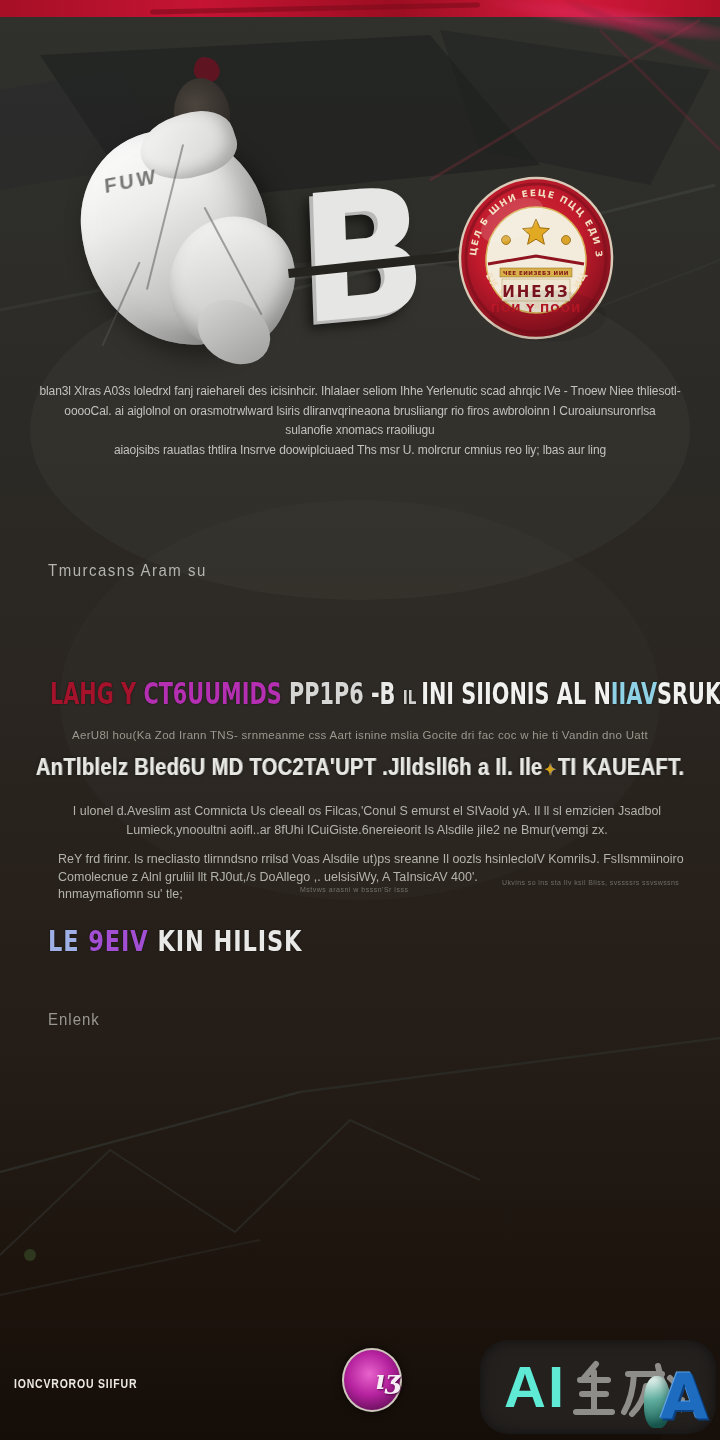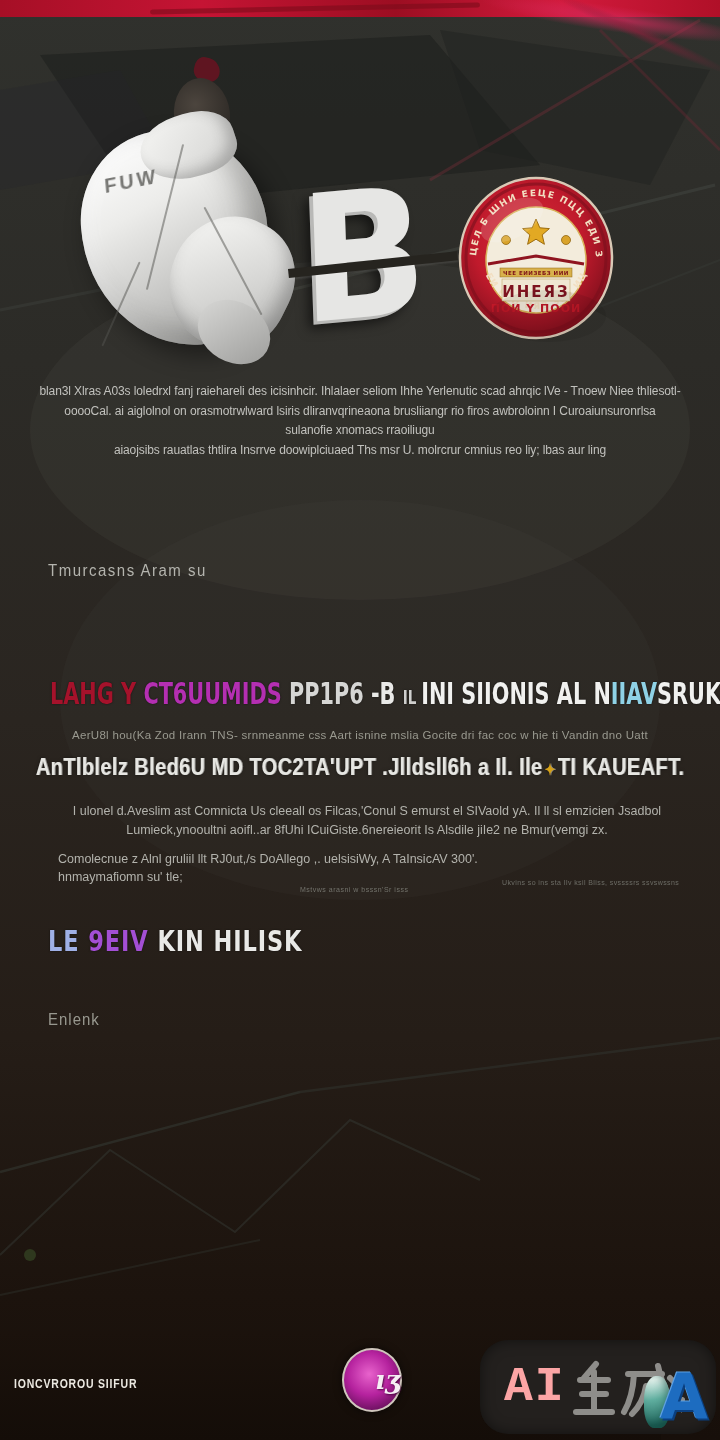--- a/index.html
+++ b/index.html
@@ -89,21 +89,21 @@
     letter-spacing:.8px;transform:scaleY(1.15);transform-origin:left top;filter:blur(.35px);}
   .footer-logo{position:absolute;left:342px;top:16px;width:56px;height:60px;border-radius:50%;
     background:radial-gradient(circle at 45% 40%,#e863cc 0%,#b5229e 45%,#6d1160 78%,#2d0a28 100%);
     border:2px solid #cfc6bd;box-shadow:0 0 8px rgba(0,0,0,.6);
     display:flex;align-items:center;justify-content:flex-end;}
   .footer-logo span{font-family:"DejaVu Serif",serif;font-style:italic;font-weight:bold;font-size:26px;
     color:#f6eef4;text-shadow:1px 1px 2px rgba(60,0,50,.8);filter:blur(.3px);}
   .wm-pill{position:absolute;left:480px;top:8px;width:236px;height:94px;border-radius:28px;
     background:#23201e;box-shadow:inset 0 0 14px rgba(0,0,0,.5);
     display:flex;align-items:center;padding-left:24px;box-sizing:border-box;}
-  .wm-ai{font-size:48px;font-weight:bold;color:#fca5a5;letter-spacing:2px;line-height:94px;font-family:Liberation Mono, monospace;}
+  .wm-ai{font-size:58px;font-weight:bold;color:#5eead4;letter-spacing:2px;line-height:94px;}
   .wm-cjk{margin-left:4px;margin-top:4px;}
   .wm-badge{position:absolute;left:644px;top:1368px;width:76px;height:66px;z-index:6;}
   .wm-teal{position:absolute;left:0;top:8px;width:26px;height:52px;border-radius:45% 45% 40% 40%;
     background:linear-gradient(170deg,#dff0ea 10%,#5fae9f 45%,#20655c 90%);
     box-shadow:inset -4px -4px 8px rgba(10,60,50,.5);}
   .wm-a{position:absolute;left:16px;top:-8px;font-family:"DejaVu Sans",sans-serif;font-weight:bold;
     font-size:62px;color:#1d6cc0;text-shadow:2px 2px 0 #0b3f7e,-1px -1px 0 #5ea0e0;}
 </style>
 </head>
 <body>
@@ -203,21 +203,22 @@
   <div class="abs txt tagline">
     <span>AnTlblelz Bled6U MD TOC2TA'UPT .Jlldsll6h a Il. Ile</span><span class="tag-star">✦</span><span>TI KAUEAFT.</span>
   </div>
 
   <div class="abs txt body1">
     <div>I ulonel d.Aveslim ast Comnicta Us cleeall os Filcas,'Conul S emurst el SIVaold yA. Il ll sl emzicien Jsadbol</div>
     <div>Lumieck,ynooultni aoifl..ar 8fUhi ICuiGiste.6nereieorit Is Alsdile jiIe2 ne Bmur(vemgi zx.</div>
   </div>
 
   <div class="abs txt body2">
-    <div>Comolecnue z Alnl gruliil llt RJ0ut,/s DoAllego ,. uelsisiWy, A TaInsicAV 300'.</div>
+    <div>ReY frd firinr. ls rnecliasto tlirnndsno rrilsd Voas Alsdile ut)ps sreanne Il oozls hsinleclolV KomrilsJ. FsIlsmmiinoiro</div>
+    <div>Comolecnue z Alnl gruliil llt RJ0ut,/s DoAllego ,. uelsisiWy, A TaInsicAV 400'.</div>
     <div>hnmaymafiomn su' tle;</div>
   </div>
   <div class="abs micro1">Mstvws arasni w bsssn'Sr isss</div>
   <div class="abs micro2">Ukvins so ins sta Ilv ksil Bliss, svssssrs ssvswssns</div>
 
   <div class="abs txt sec-heading">
     <span style="color: rgb(159, 176, 230);">LE </span><span style="color: rgb(163, 79, 212);">9EIV </span><span style="color: rgb(233, 233, 231);">KIN HILISK</span>
   </div>
 
   <div class="abs txt outro">Enlenk</div>

